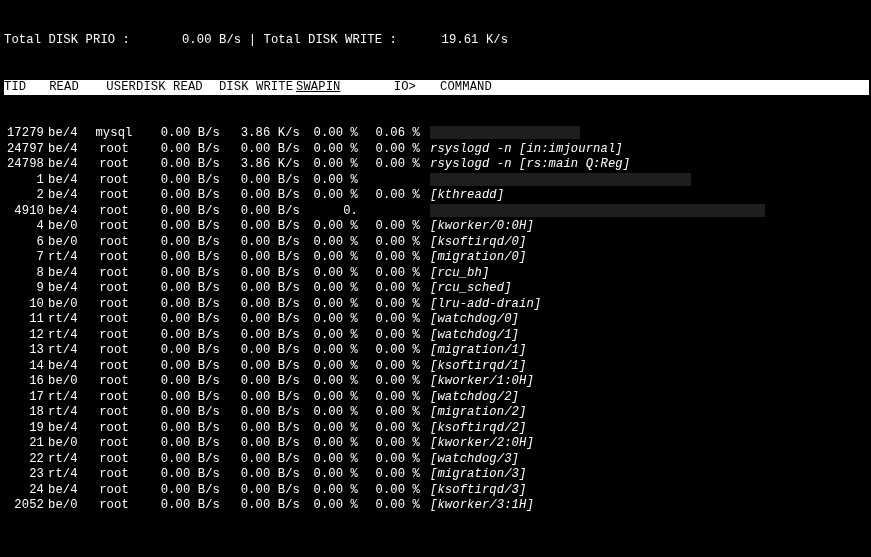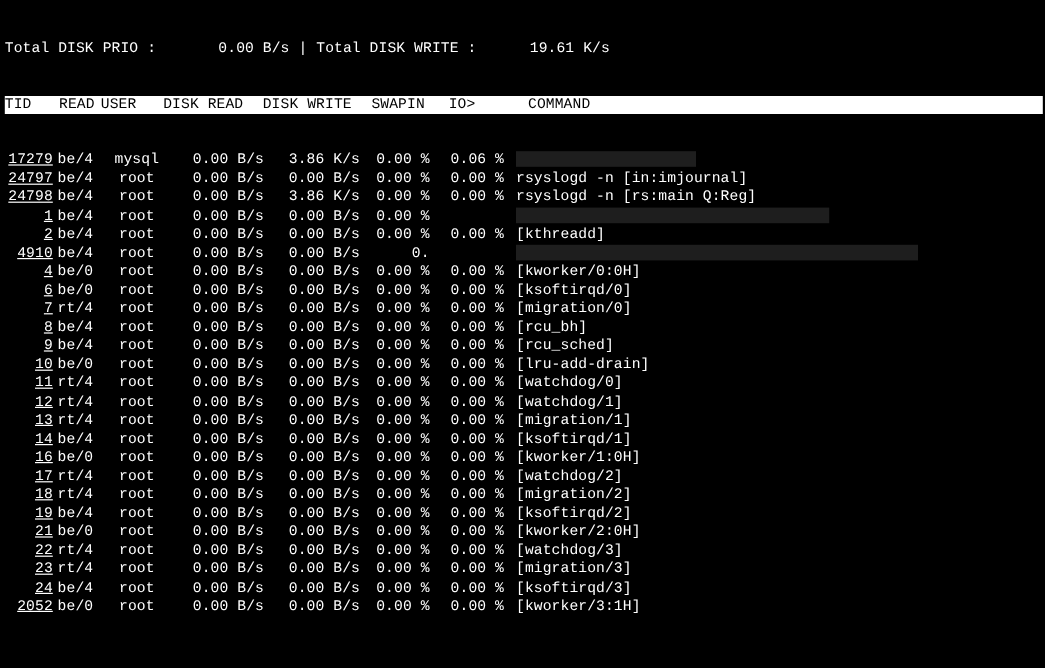--- a/index.html
+++ b/index.html
@@ -22,37 +22,37 @@
   .hdr-row {
     background: #fff;
     color: #000;
     display: inline-block;
     width: 865px;
   }
   .row {
     display: block;
     height: 15.5px;
   }
-  .c-tid   { display:inline-block; width: 40px; text-align:right;text-decoration:underline; }
+  .c-tid   { display:inline-block; width: 40px; text-align:right; }
   .c-prio  { display:inline-block; width: 40px; text-align:left; padding-left:4px;}
   .c-user  { display:inline-block; width: 52px; text-align:center; }
   .c-rd    { display:inline-block; width: 80px; text-align:right; }
   .c-wr    { display:inline-block; width: 80px; text-align:right; }
   .c-sw    { display:inline-block; width: 58px; text-align:right; }
   .c-io    { display:inline-block; width: 62px; text-align:right; padding-right:6px;}
-  .c-cmd   { display:inline-block; text-align:right; padding-left:4px;}
+  .c-cmd   { display:inline-block; text-align:right; padding-left:4px;font-style:italic;}
 
   
   .h-tid   { display:inline-block; width: 40px; text-align:left; }
   .h-prio  { display:inline-block; width: 40px; text-align:center; }
-  .h-user  { display:inline-block; width: 52px; text-align:left; }
+  .h-user  { display:inline-block; width: 52px; text-align:right; }
   .h-rd    { display:inline-block; width: 80px; }
   .h-wr    { display:inline-block; width: 80px; text-align:center; }
-  .h-sw    { display:inline-block; width: 58px; text-align:right; }
-  .h-io    { display:inline-block; width: 62px; text-align:center; padding-right:6px;}
+  .h-sw    { display:inline-block; width: 58px; text-align:left;text-decoration:underline; }
+  .h-io    { display:inline-block; width: 62px; text-align:right; padding-right:6px;}
   .h-cmd   { display:inline-block; text-align:left; padding-left:18px;}
 
   .redact {
     display:inline-block;
     background:#1e1e1e;
     color:#1e1e1e;
     height:13px;
     vertical-align:middle;
   }
 </style>

